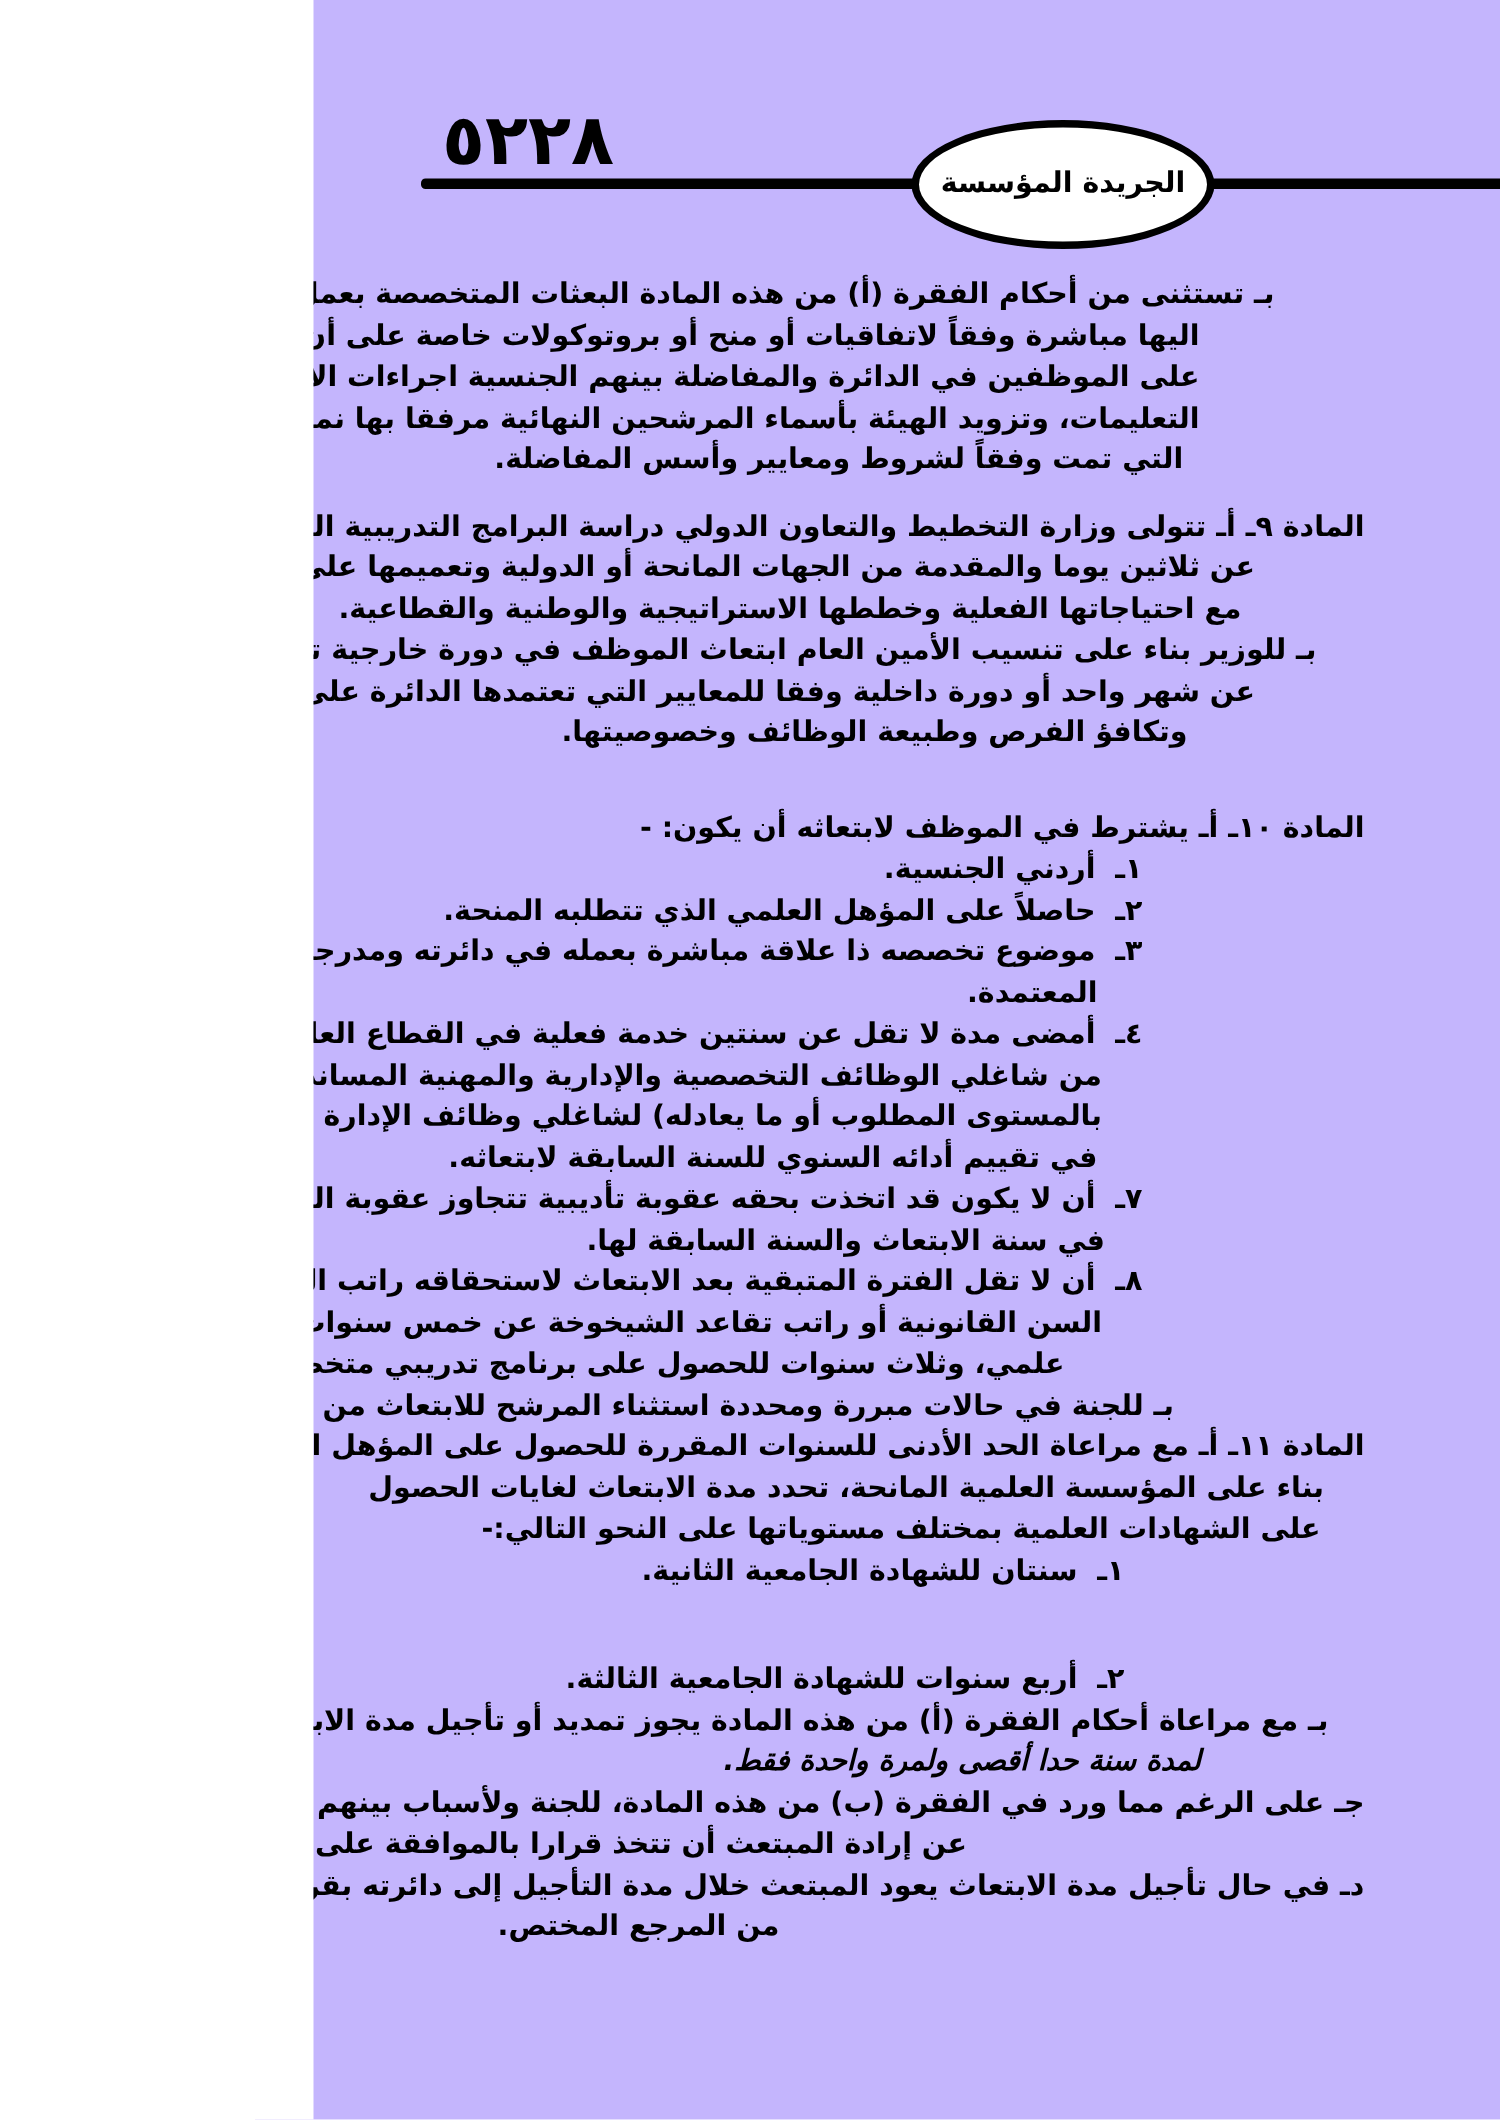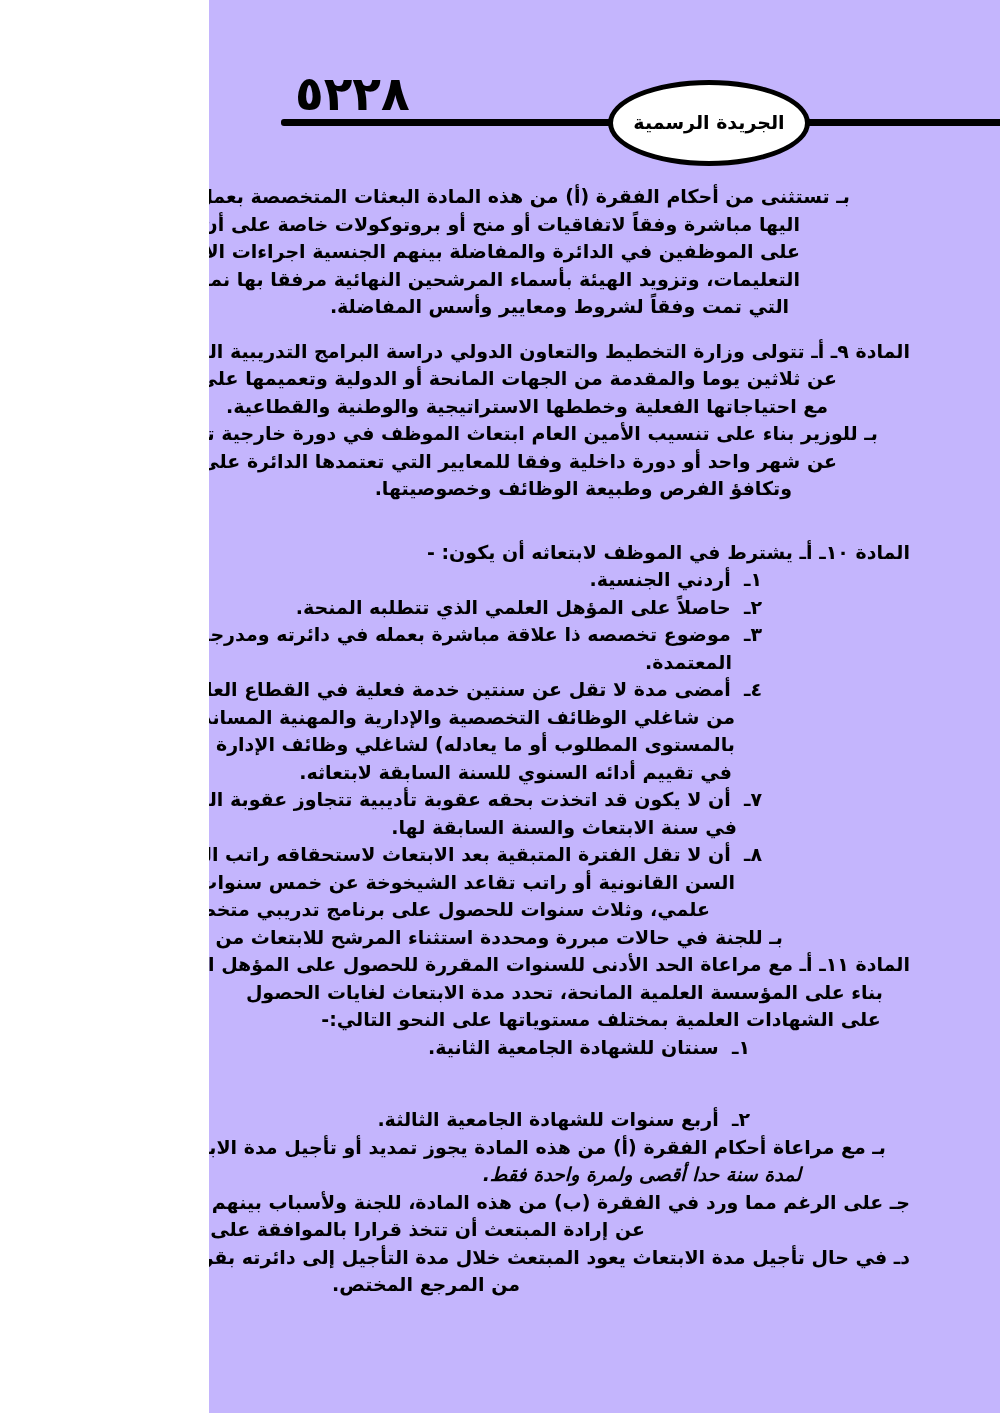--- a/index.html
+++ b/index.html
@@ -86,21 +86,21 @@
 </head>
 <body>
 
 <div class="page">
 
   <div class="header-rule"></div>
 
   <div class="page-number">٥٢٢٨</div>
 
   <div class="gazette-ellipse">
-    <span>الجريدة الرسمية</span>
+    <span>الجريدة المؤسسة</span>
   </div>
 
   <div class="doc">
       <div class="group clause-b-intro">
         <div class="line al-j" style="margin-right: 60px;">بـ تستثنى من أحكام الفقرة (أ) من هذه المادة البعثات المتخصصة بعمل الدائرة والتي ترد</div>
         <div class="line al-j" style="margin-right: 110px;">اليها مباشرة وفقاً لاتفاقيات أو منح أو بروتوكولات خاصة على أن يتم تعميمها</div>
         <div class="line al-j" style="margin-right: 110px;">على الموظفين في الدائرة والمفاضلة بينهم الجنسية اجراءات الابتعاث وفقاً لهذه</div>
         <div class="line al-j" style="margin-right: 110px;">التعليمات، وتزويد الهيئة بأسماء المرشحين النهائية مرفقا بها نموذج كشف المفاضلة</div>
         <div class="line al-c" style="margin-right: 110px;">التي تمت وفقاً لشروط ومعايير وأسس المفاضلة.</div>
       </div>

